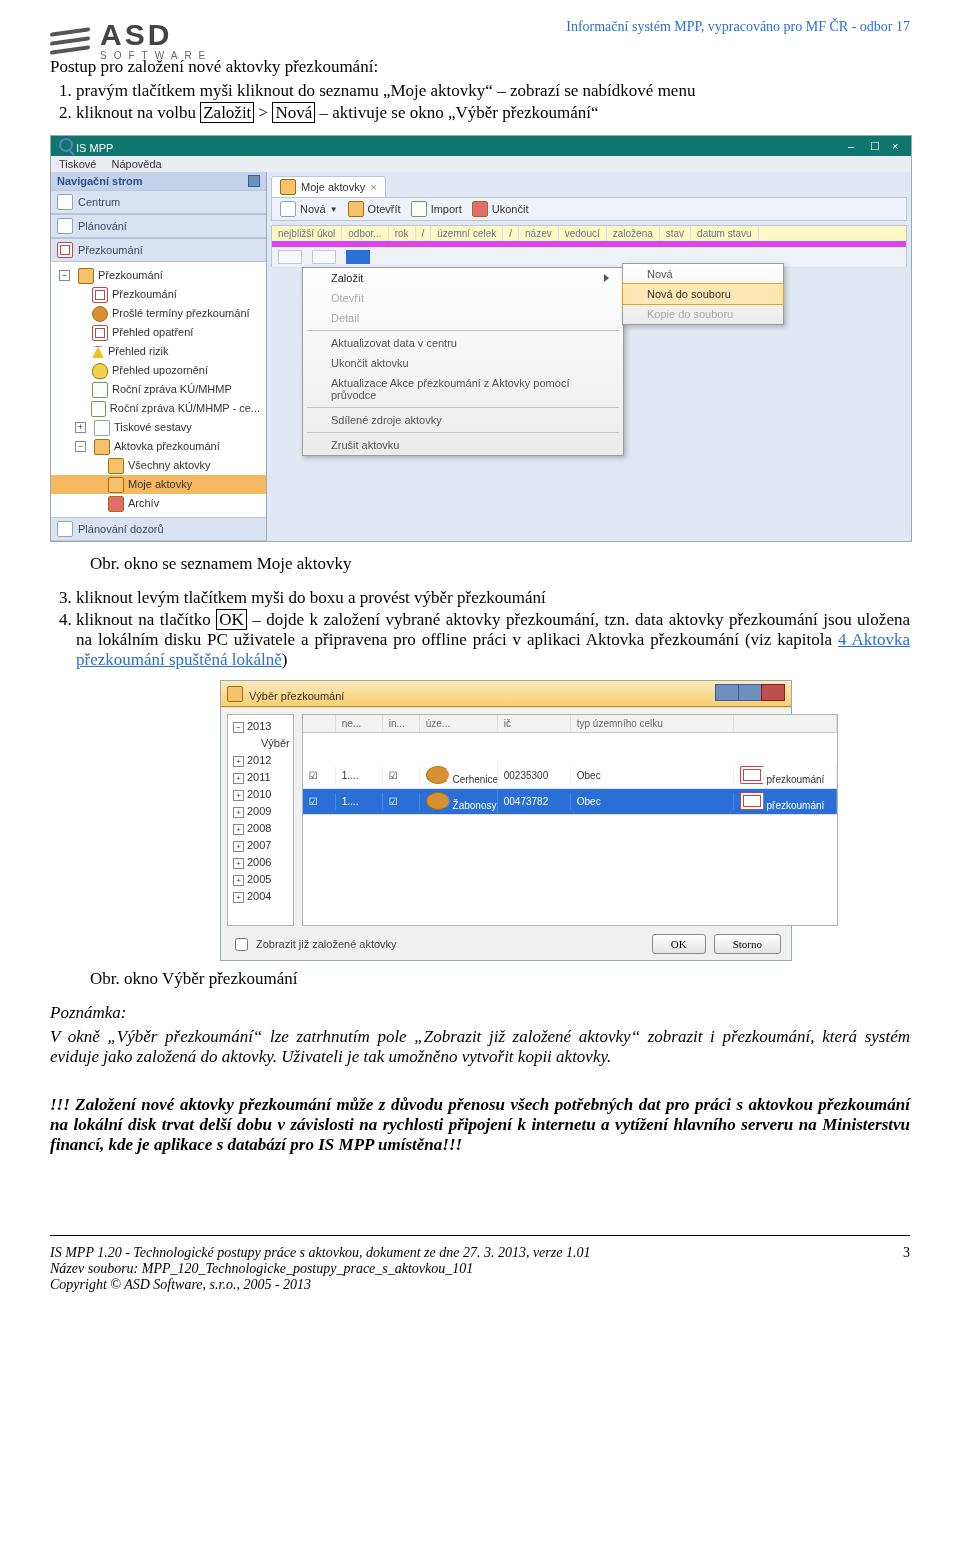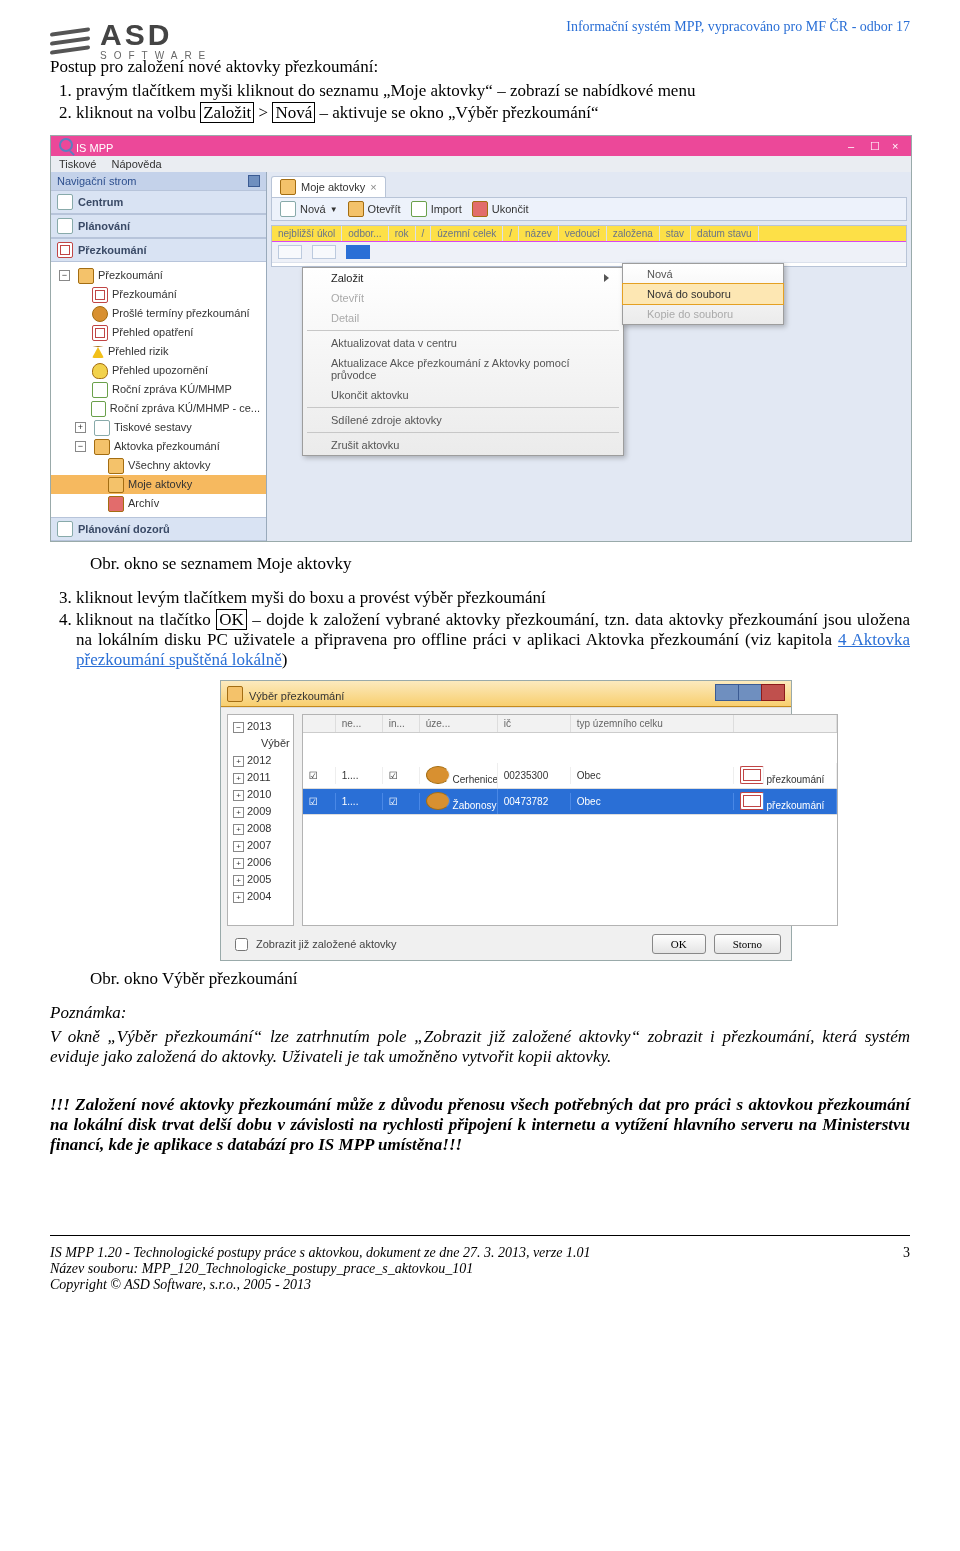--- a/index.html
+++ b/index.html
@@ -28,43 +28,43 @@
 .body-text ol li{margin:2px 0;text-align:justify}
 .boxed{border:1px solid #000;padding:0 2px}
 .caption{margin:8px 0 14px 40px}
 a.link{color:#2a6fd6;text-decoration:underline}
 i{font-style:italic}
 
 
 .shot{font-family:"Segoe UI",Tahoma,Arial,sans-serif;font-size:11px;color:#333;border:1px solid #9aa;background:#e9eef5}
 
 .s1{width:860px;margin:12px 0}
-.s1 .titlebar{background:#ec4899;color:#fff;padding:2px 8px;display:flex;justify-content:space-between;align-items:center}
+.s1 .titlebar{background:#0f766e;color:#fff;padding:2px 8px;display:flex;justify-content:space-between;align-items:center}
 .s1 .titlebar .icons span{display:inline-block;width:11px;height:11px;margin-left:8px;position:relative}
 .s1 .menubar{background:#eaedf2;padding:2px 8px}
 .s1 .menubar span{margin-right:12px}
 .s1 .cols{display:flex;align-items:stretch}
 .s1 .nav{width:215px;background:#c9d6ea;border-right:1px solid #9ab}
-.s1 .nav .navhead{display:flex;justify-content:space-between;align-items:center;background:#c4d2ea;padding:3px 6px;font-weight:normal;color:#2d4f8e}
+.s1 .nav .navhead{display:flex;justify-content:space-between;align-items:center;background:#c4d2ea;padding:3px 6px;font-weight:bold;color:#2d4f8e}
 .s1 .nav .pin{width:10px;height:10px;background:#6f8fbf;border:1px solid #3b5b93}
-.s1 .nav .sect{background:#d9e3f3;border-top:1px solid #b7c4da;border-bottom:1px solid #b7c4da;padding:3px 6px;display:flex;align-items:center;gap:5px;font-weight:bold;color:#3a4a66}
+.s1 .nav .sect{background:#d9e3f3;border-top:1px solid #b7c4da;border-bottom:1px solid #b7c4da;padding:3px 6px;display:flex;align-items:center;gap:5px;font-weight:normal;color:#3a4a66}
 .s1 .tree{background:#fff;padding:4px 0}
 .s1 .tree .tn{display:flex;align-items:center;gap:4px;padding:0 6px;line-height:19px;white-space:nowrap}
 .s1 .tree .tn.sel{background:#f6b95f}
 .s1 .tree .lvl0{padding-left:8px}
 .s1 .tree .lvl1{padding-left:24px}
 .s1 .tree .lvl2{padding-left:40px}
 .s1 .right{flex:1;background:#e2e8f3;display:flex;flex-direction:column}
 .s1 .tabs{padding:4px 4px 0}
 .s1 .tab{display:inline-flex;align-items:center;gap:5px;background:#fff;border:1px solid #b8c4d7;border-bottom:none;padding:2px 8px;border-radius:3px 3px 0 0}
 .s1 .tab .x{color:#888}
 .s1 .toolbar{background:#edf2fb;border:1px solid #b8c4d7;display:flex;align-items:center;gap:10px;padding:3px 8px;margin:0 4px}
 .s1 .toolbar .tb{display:flex;align-items:center;gap:4px}
 .s1 .grid{background:#fff;border:1px solid #b8c4d7;margin:4px;height:40px}
-.s1 .grid .hdr{display:flex;border-bottom:1px solid #d946ef;background:#fde047}
+.s1 .grid .hdr{display:flex;border-bottom:6px solid #d946ef;background:#fef9c3}
 .s1 .grid .hdr span{padding:2px 6px;border-right:1px solid #dbe1ec;color:#6a7488;font-size:10px}
 .s1 .grid .band{display:flex;align-items:center;gap:10px;padding:3px 6px;background:#eef1f8;border-bottom:1px solid #dbe1ec}
 .s1 .grid .band .pill{width:22px;height:12px;border:1px solid #bccade;background:#f7f9fc}
 .s1 .ctxwrap{position:relative;height:220px}
 .s1 .ctxmenu{position:absolute;left:35px;top:-4px;width:320px;background:linear-gradient(#fff,#ebebeb);border:1px solid #9d9d9d;box-shadow:2px 2px 5px rgba(0,0,0,.25)}
 .s1 .ctxmenu .row{display:flex;align-items:center;justify-content:space-between;padding:4px 14px 4px 28px;color:#555}
 .s1 .ctxmenu .row:nth-child(1){color:#222}
 .s1 .ctxmenu .row:nth-child(2),.s1 .ctxmenu .row:nth-child(3){color:#aaa}
 .s1 .ctxmenu .sep{height:1px;background:#c7c7c7;margin:2px 4px}
 .s1 .submenu{position:absolute;left:355px;top:-8px;width:160px;background:linear-gradient(#fff,#ebebeb);border:1px solid #9d9d9d;box-shadow:2px 2px 5px rgba(0,0,0,.25)}
@@ -300,24 +300,24 @@
               <span>Otevřít</span>
             </div>
             <div class="row">
               <span>Detail</span>
             </div>
             <div class="sep"></div>
             <div class="row">
               <span>Aktualizovat data v centru</span>
             </div>
             <div class="row">
+              <span>Ukončit aktovku</span>
+            </div>
+            <div class="row">
               <span>Aktualizace Akce přezkoumání z Aktovky pomocí průvodce</span>
-            </div>
-            <div class="row">
-              <span>Ukončit aktovku</span>
             </div>
             <div class="sep"></div>
             <div class="row">
               <span>Sdílené zdroje aktovky</span>
             </div>
             <div class="sep"></div>
             <div class="row">
               <span>Zrušit aktovku</span>
             </div>
           </div>

